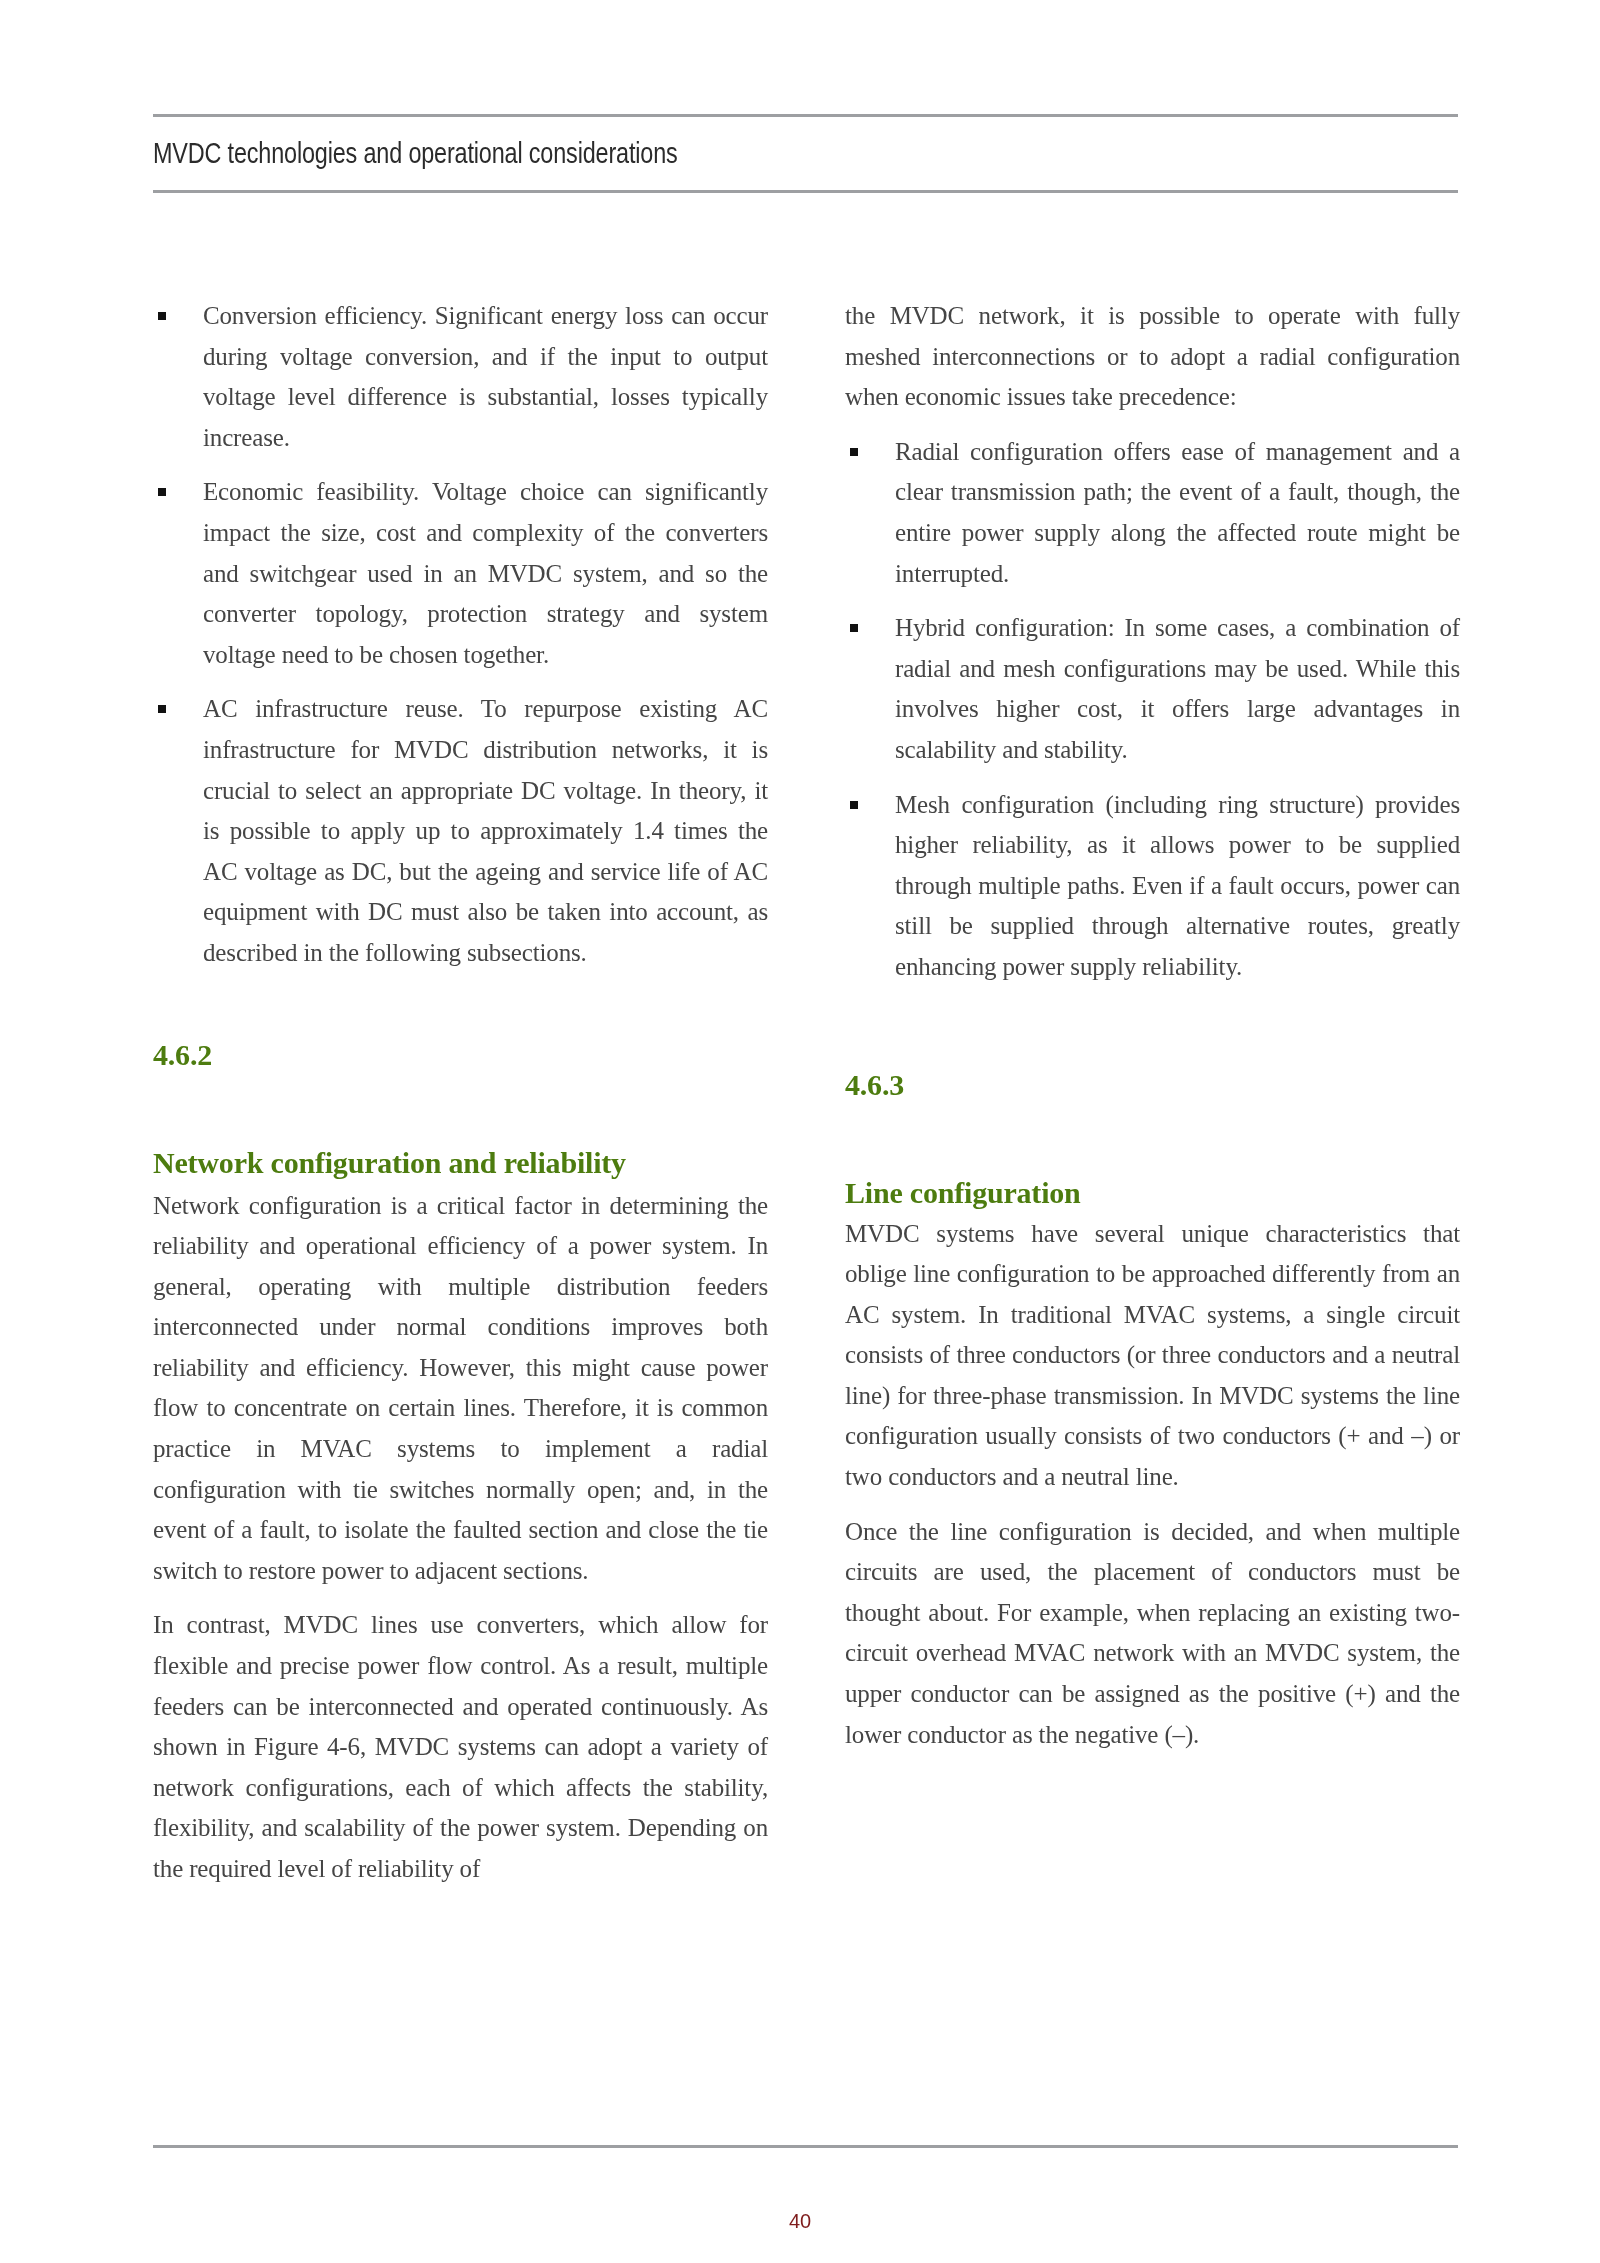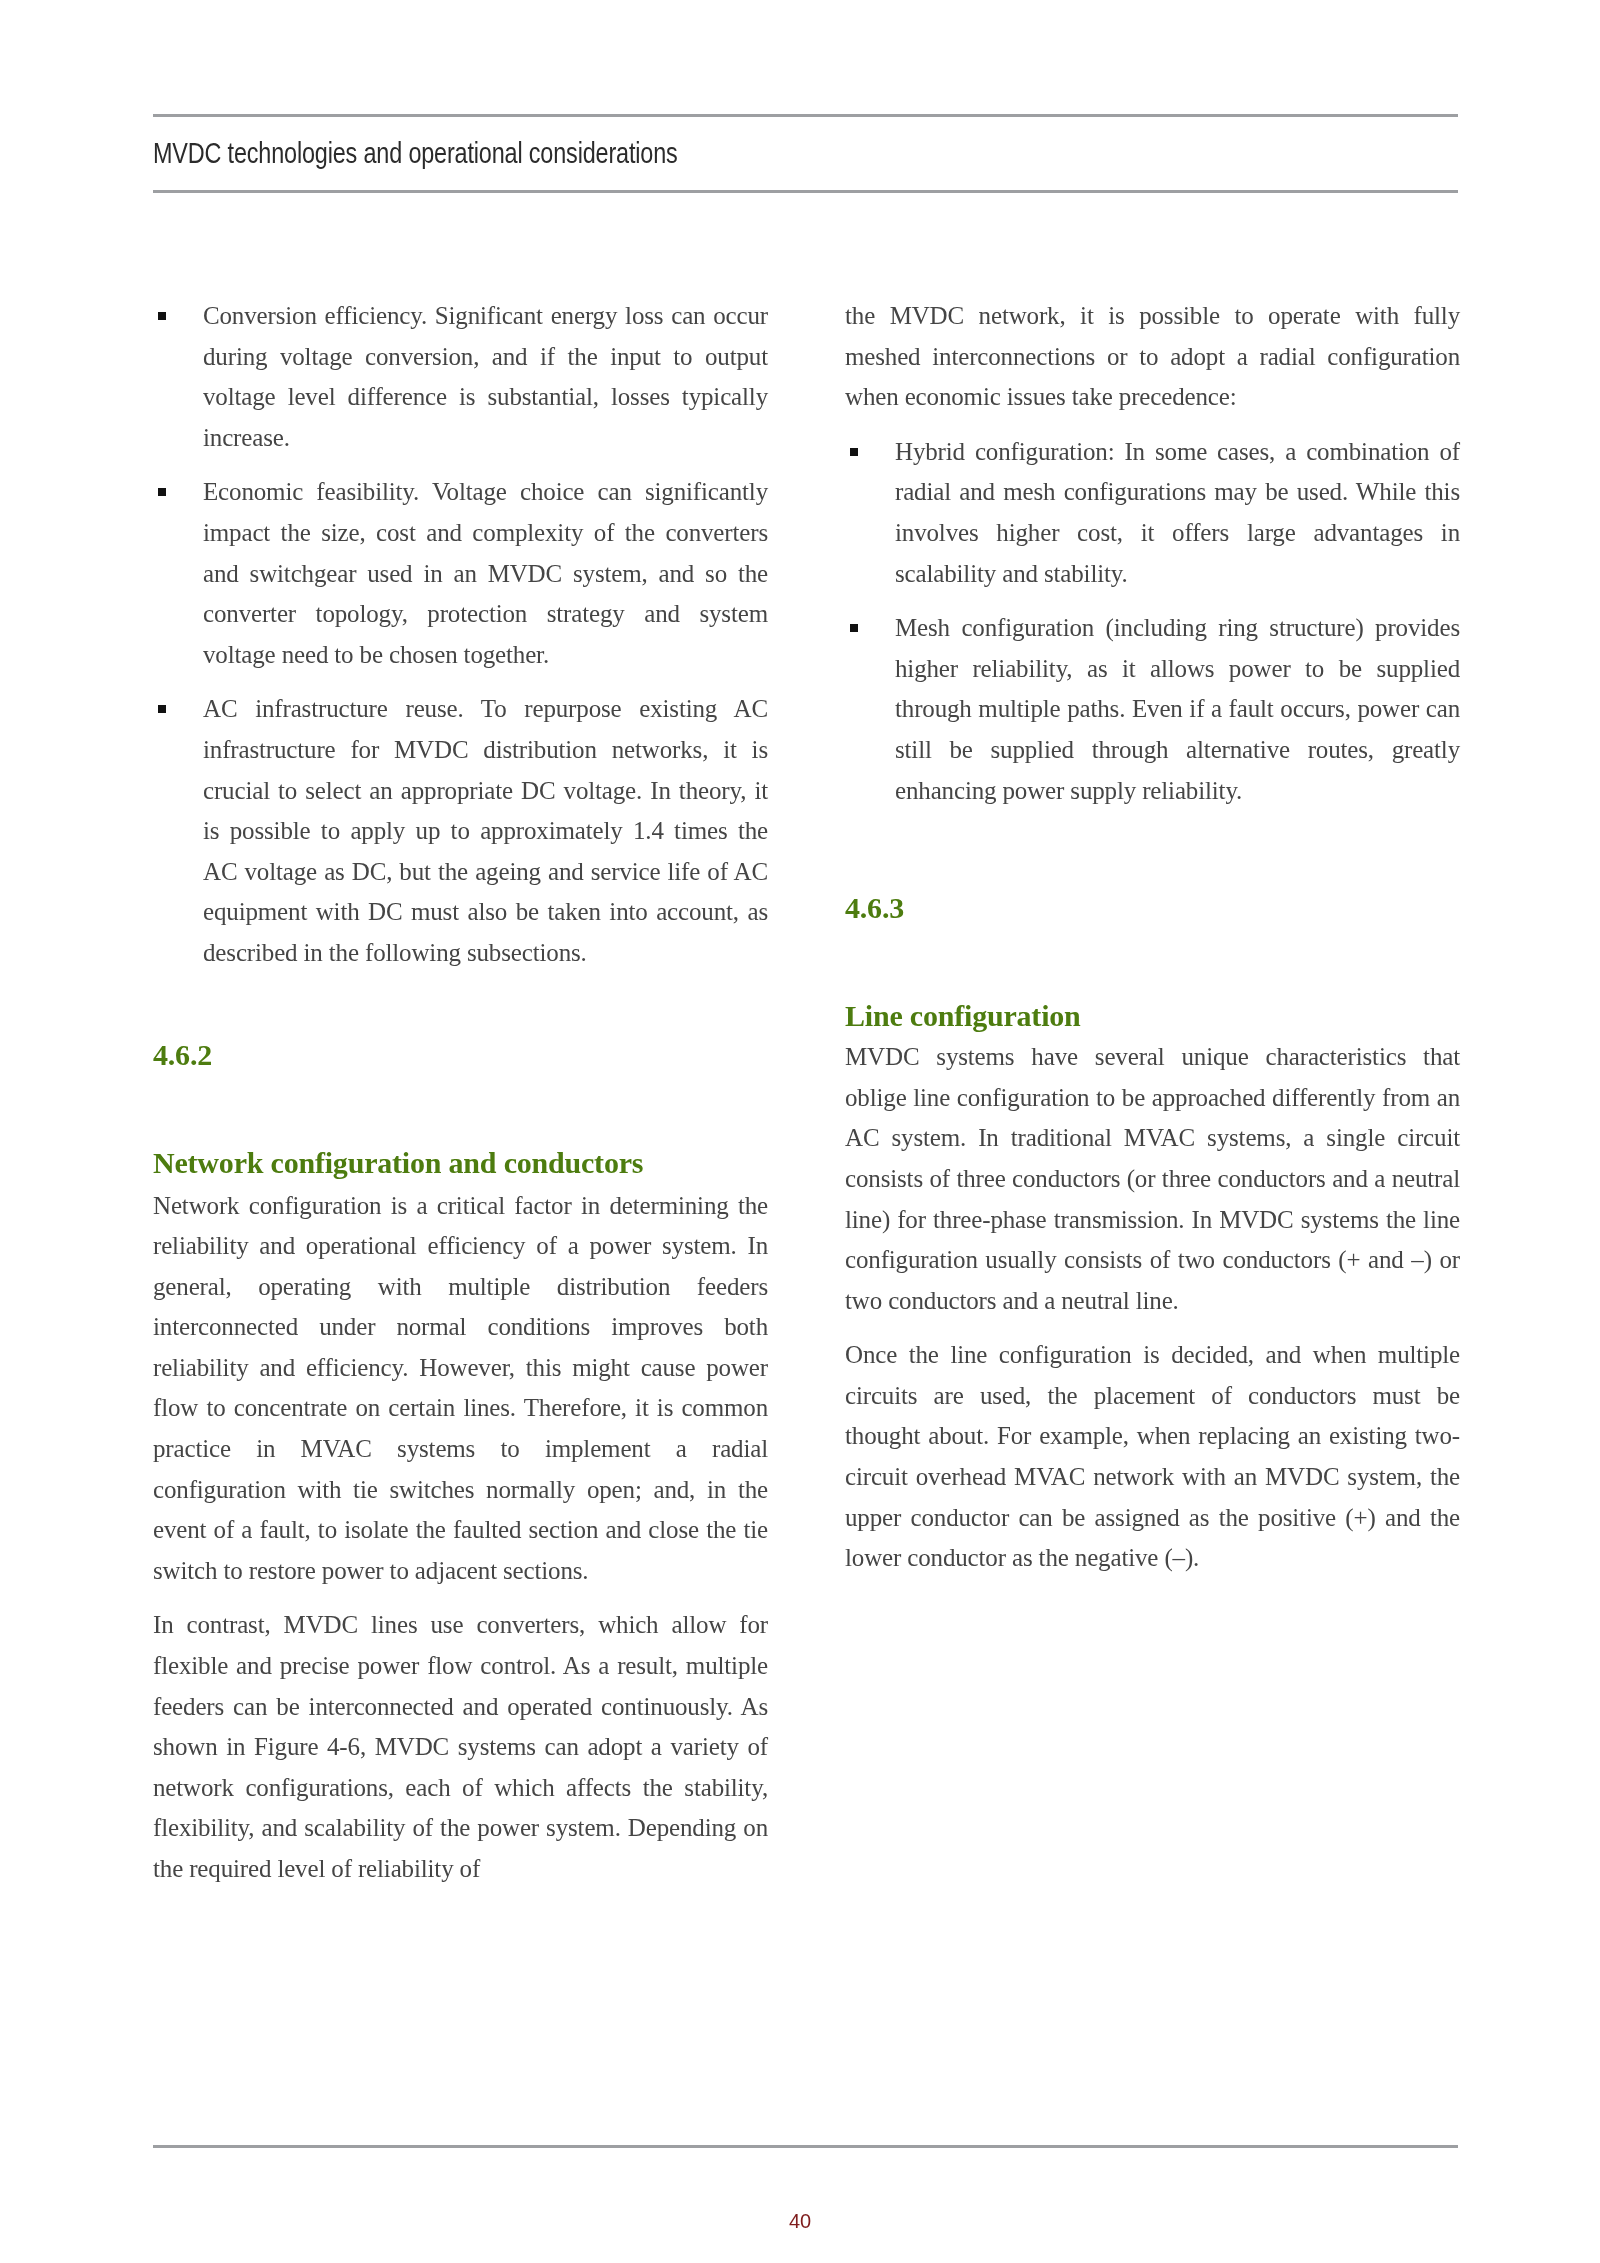--- a/index.html
+++ b/index.html
@@ -46,31 +46,32 @@
       <span>Economic feasibility. Voltage choice can significantly impact the size, cost and complexity of the converters and switchgear used in an MVDC system, and so the converter topology, protection strategy and system voltage need to be chosen together.</span>
     </li>
     <li>
       <span class="bullet-mark"></span>
       <span>AC infrastructure reuse. To repurpose existing AC infrastructure for MVDC distribution networks, it is crucial to select an appropriate DC voltage. In theory, it is possible to apply up to approximately 1.4 times the AC voltage as DC, but the ageing and service life of AC equipment with DC must also be taken into account, as described in the following subsections.</span>
     </li>
   </ul>
 
   <h2 id="sec-462" class="section">
     <span class="num">4.6.2</span>
-    <span>Network configuration and conductors</span>
+    <span>Network configuration and reliability</span>
   </h2>
   <p>Network configuration is a critical factor in determining the reliability and operational efficiency of a power system. In general, operating with multiple distribution feeders interconnected under normal conditions improves both reliability and efficiency. However, this might cause power flow to concentrate on certain lines. Therefore, it is common practice in MVAC systems to implement a radial configuration with tie switches normally open; and, in the event of a fault, to isolate the faulted section and close the tie switch to restore power to adjacent sections.</p>
   <p>In contrast, MVDC lines use converters, which allow for flexible and precise power flow control. As a result, multiple feeders can be interconnected and operated continuously. As shown in Figure 4-6, MVDC systems can adopt a variety of network configurations, each of which affects the stability, flexibility, and scalability of the power system. Depending on the required level of reliability of</p>
 </div>
 
 <div id="col-right" class="col">
   <p>the MVDC network, it is possible to operate with fully meshed interconnections or to adopt a radial configuration when economic issues take precedence:</p>
   <ul class="bullets">
     <li>
       <span class="bullet-mark"></span>
+      <span>Radial configuration offers ease of management and a clear transmission path; the event of a fault, though, the entire power supply along the affected route might be interrupted.</span>
     </li>
     <li>
       <span class="bullet-mark"></span>
       <span>Hybrid configuration: In some cases, a combination of radial and mesh configurations may be used. While this involves higher cost, it offers large advantages in scalability and stability.</span>
     </li>
     <li>
       <span class="bullet-mark"></span>
       <span>Mesh configuration (including ring structure) provides higher reliability, as it allows power to be supplied through multiple paths. Even if a fault occurs, power can still be supplied through alternative routes, greatly enhancing power supply reliability.</span>
     </li>
   </ul>

